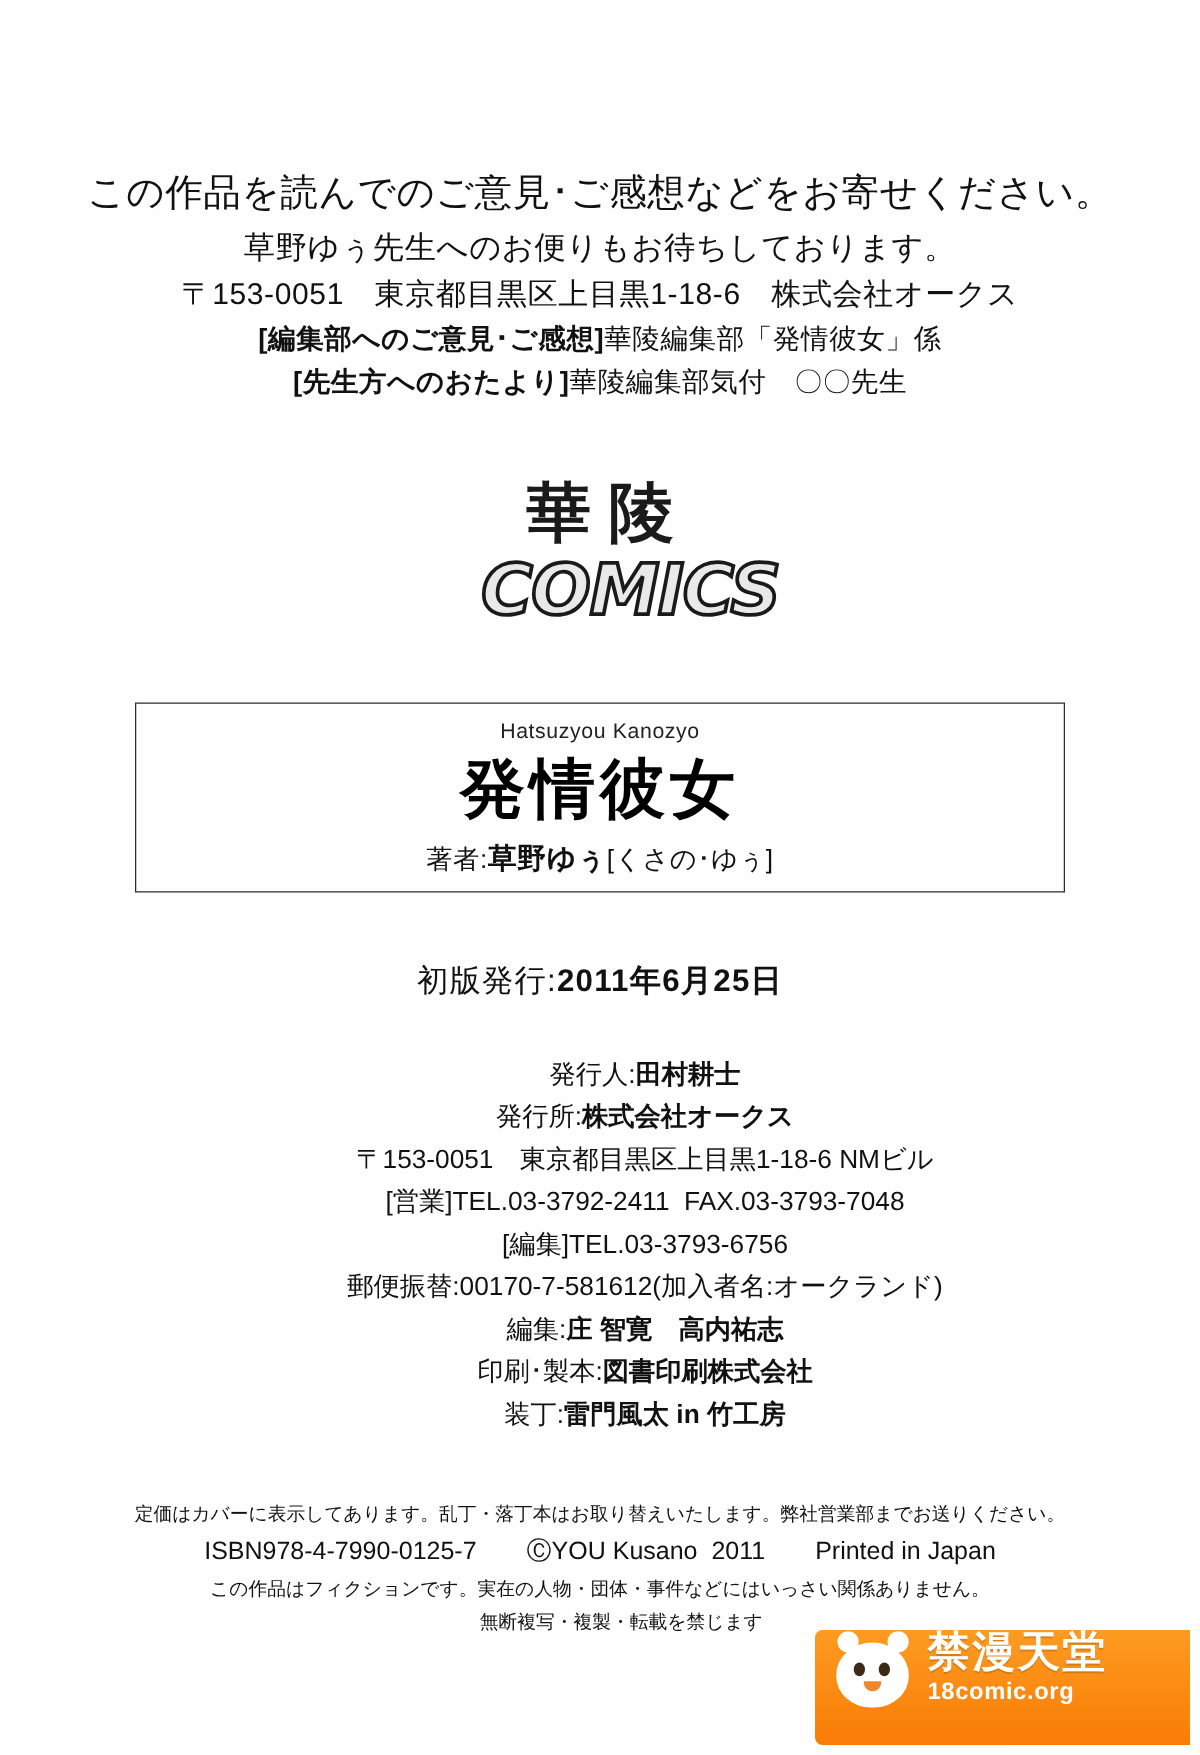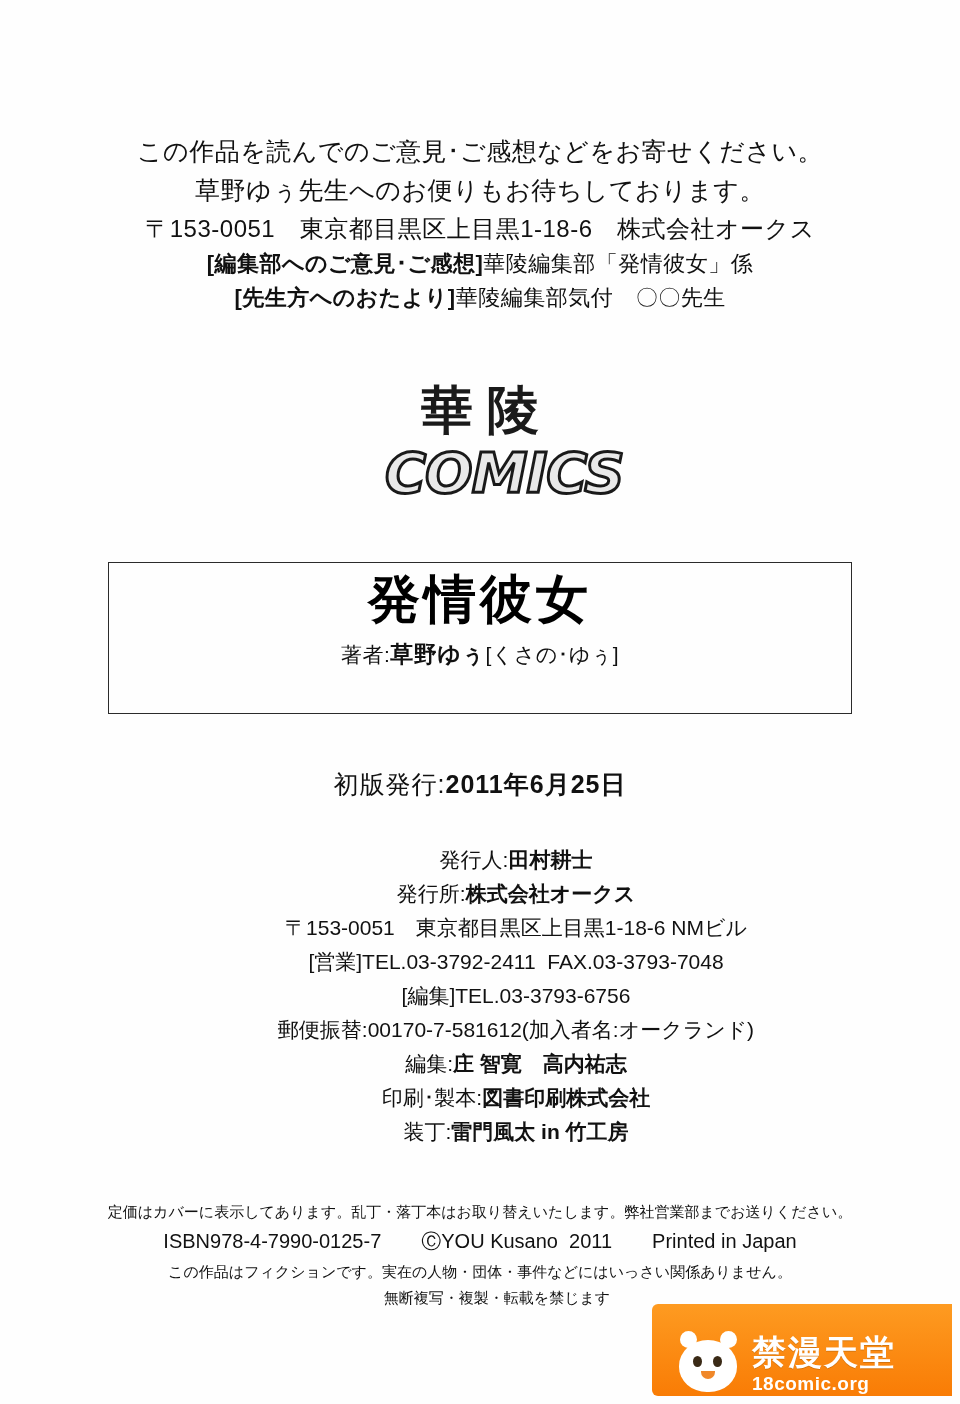--- a/index.html
+++ b/index.html
@@ -29,21 +29,21 @@
     position: absolute;
     left: 0;
     top: 132px;
     width: 960px;
     text-align: center;
   }
   .top-block .line {
     line-height: 1.55;
     white-space: pre;
   }
-  .l1 { font-size: 25px; letter-spacing: 0.5px; }
+  .l1 { font-size: 30px; letter-spacing: 0.5px; }
   .l2 { font-size: 25px; letter-spacing: 0.5px; }
   .l3 { font-size: 24px; letter-spacing: 0.5px; }
   .l4, .l5 { font-size: 22px; letter-spacing: 0.5px; }
   .b { font-weight: bold; }
 
   
   .logo-wrap {
     position: absolute;
     left: 0;
     top: 378px;
@@ -157,24 +157,24 @@
   .fineprint .fp4 { font-size: 15px; line-height: 1.7; white-space: pre; padding-left: 34px; }
 
   
   .watermark {
     position: absolute;
     right: 8px;
     bottom: 8px;
     width: 300px;
     height: 92px;
     display: flex;
-    align-items: flex-end;
+    align-items: flex-start;
     background: linear-gradient(180deg, #fe9b21 0%, #f97c05 100%);
     border-radius: 6px 0 0 6px;
-    padding-left: 24px;
+    padding-left: 14px;
     box-sizing: border-box;
   }
   .wm-logo {
     width: 66px;
     height: 66px;
     position: relative;
     flex: 0 0 auto;
   }
   .wm-face {
     position: absolute;
@@ -246,20 +246,21 @@
   </div>
 
   <div class="logo-wrap">
     <div class="logo-box">
       <div class="logo-kanji">華陵</div>
       <div class="logo-comics">COMICS</div>
     </div>
   </div>
 
   <div class="title-box">
+    <div class="title-romaji">Hatsuzyou Kanozyo</div>
     <div class="title-main">発情彼女</div>
     <div class="title-author"><span>著者:</span><span class="nm">草野ゆぅ</span><span>[くさの･ゆぅ]</span></div>
   </div>
 
   <div class="pubdate"><span>初版発行:</span><span class="bld">2011年6月25日</span></div>
 
   <div class="colophon">
     <div class="row"><span>発行人:</span><span class="bld">田村耕士</span></div>
     <div class="row"><span>発行所:</span><span class="bld">株式会社オークス</span></div>
     <div class="row"><span>〒153-0051　東京都目黒区上目黒1-18-6 NMビル</span></div>

